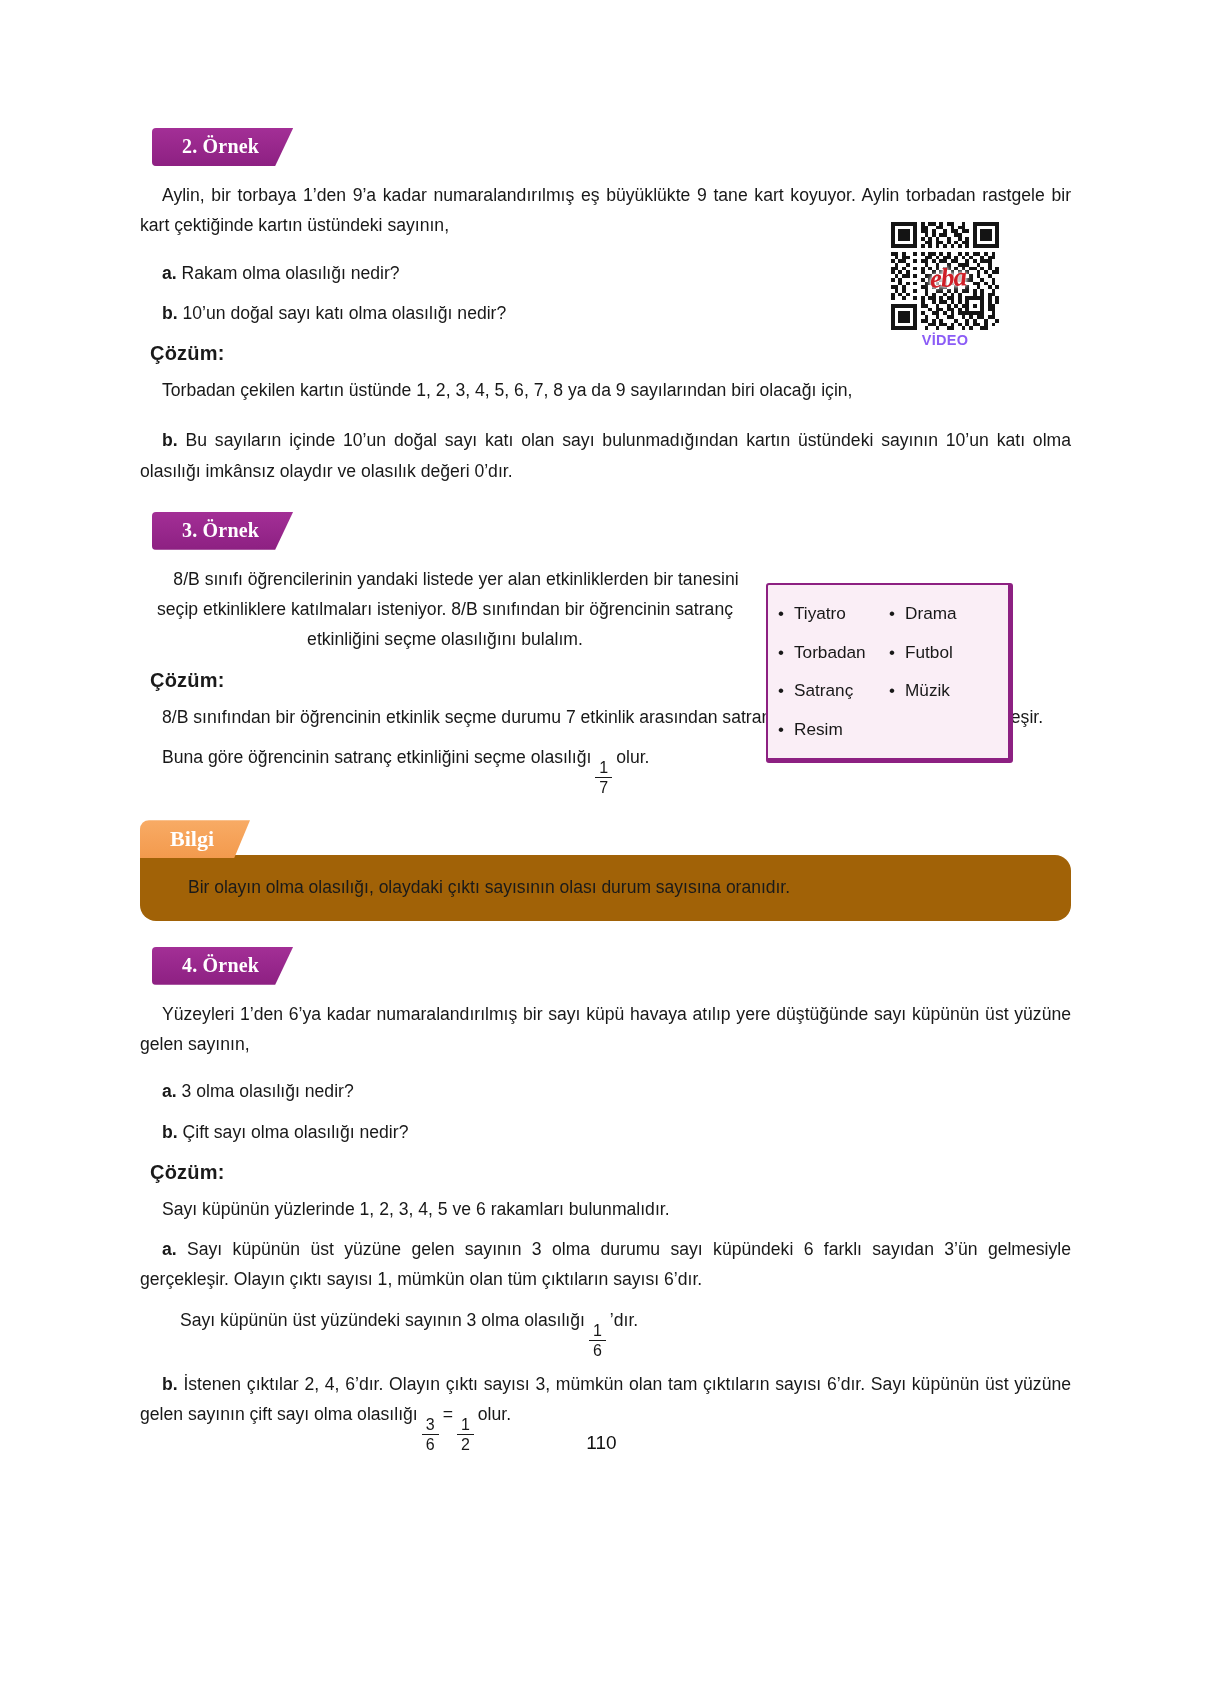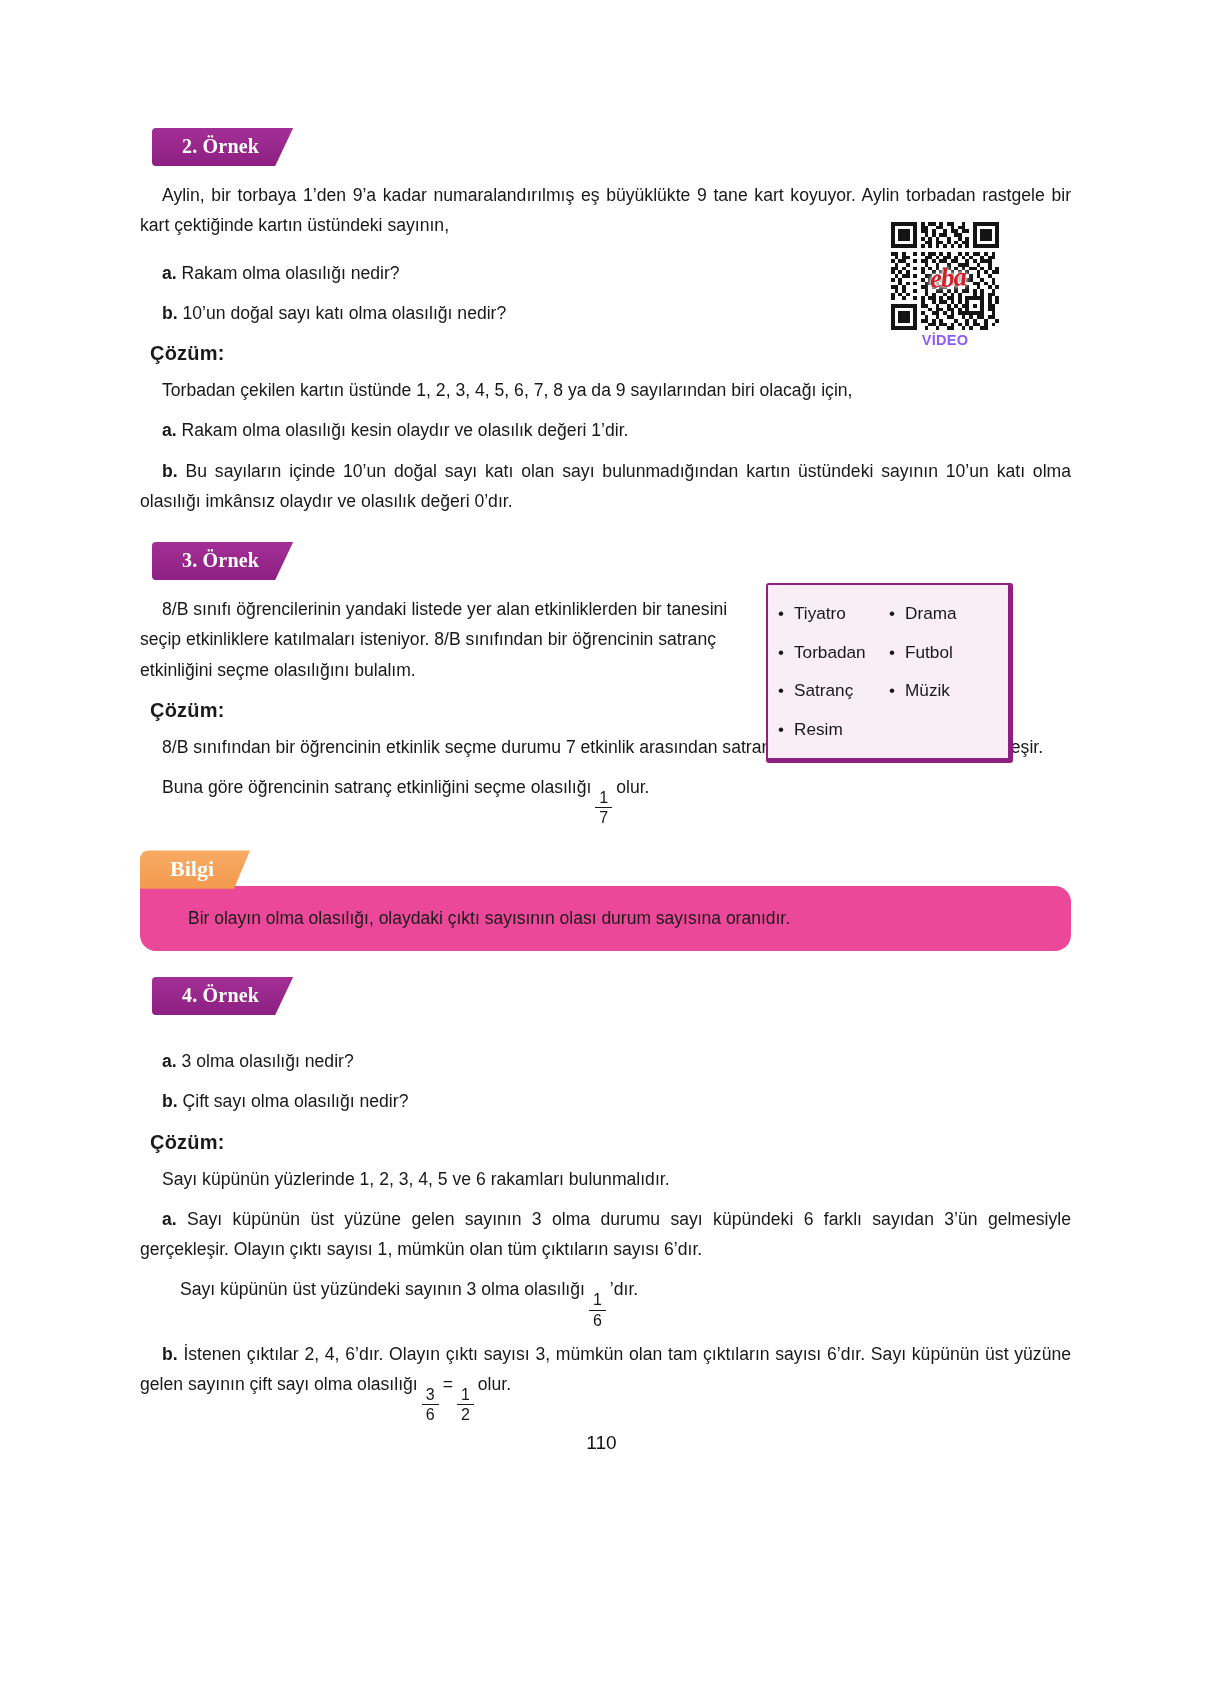--- a/index.html
+++ b/index.html
@@ -57,21 +57,21 @@
     font-family: "Liberation Serif", serif;
     font-weight: bold;
     font-size: 22px;
     line-height: 1.15;
     border-radius: 9px 0 0 0;
     clip-path: polygon(0 0, 100% 0, calc(100% - 16px) 100%, 0% 100%);
   }
   .bilgi-block { margin-top: 24px; position: relative; }
   .bilgi-body {
     margin-top: -3px;
-    background: #ec4899;
+    background: #a16207;
     border-radius: 0 16px 16px 16px;
     padding: 20px 26px 20px 26px;
     font-size: 17.5px;
     line-height: 1.45;
   }
 
   
   p.t {
     margin: 0 0 0 0;
     font-size: 17.6px;
@@ -173,21 +173,21 @@
   .acty-bullet {
     display: inline-block;
     width: 16px;
     flex: none;
     font-size: 17px;
     line-height: 1;
     color: #181818;
   }
 
   
-  .ex3-text { width: 610px; }
+  .ex3-text { width: 610px; text-align: center; }
 
   
   .page-number {
     position: absolute;
     left: 0;
     right: 8px;
     top: 1432px;
     text-align: center;
     font-size: 19px;
     color: #111;
@@ -213,21 +213,20 @@
   <div class="gap-s"></div>
 
   <p class="t"><span class="ind"></span><span class="b">b.</span> <span>10’un doğal sayı katı olma olasılığı nedir?</span></p>
 
   <div class="cozum">Çözüm:</div>
 
   <p class="t"><span class="ind"></span><span>Torbadan çekilen kartın üstünde 1, 2, 3, 4, 5, 6, 7, 8 ya da 9 sayılarından biri olacağı için,</span></p>
 
   <div class="gap-s"></div>
 
-  <p class="t"><span class="ind"></span><span class="b">a.</span> <span>Rakam olma olasılığı kesin olaydır ve olasılık değeri 1’dir.</span></p>
 
   <div class="gap-s"></div>
 
   <p class="t just"><span class="ind"></span><span class="b">b.</span> <span>Bu sayıların içinde 10’un doğal sayı katı olan sayı bulunmadığından kartın üstündeki sayının 10’un katı olma olasılığı imkânsız olaydır ve olasılık değeri 0’dır.</span></p>
 
   <div class="qr-block">
     <div class="qr-code">
       <svg width="108" height="108" viewBox="0 0 29 29" shape-rendering="crispEdges">
         <rect width="29" height="29" fill="#ffffff"></rect>
         <g fill="#141414">
@@ -533,20 +532,21 @@
       <span class="ind"></span><span>Bir olayın olma olasılığı, olaydaki çıktı sayısının olası durum sayısına oranıdır.</span>
     </div>
   </div>
 
   <div class="gap-l"></div>
 
   <div class="ornek-wrap">
     <span class="ornek-tab">4. Örnek</span>
   </div>
 
+  <p class="t just"><span class="ind"></span><span>Yüzeyleri 1’den 6’ya kadar numaralandırılmış bir sayı küpü havaya atılıp yere düştüğünde sayı küpünün üst yüzüne gelen sayının,</span></p>
 
   <div class="gap-m"></div>
 
   <p class="t"><span class="ind"></span><span class="b">a.</span> <span>3 olma olasılığı nedir?</span></p>
 
   <div class="gap-s"></div>
 
   <p class="t"><span class="ind"></span><span class="b">b.</span> <span>Çift sayı olma olasılığı nedir?</span></p>
 
   <div class="cozum">Çözüm:</div>

